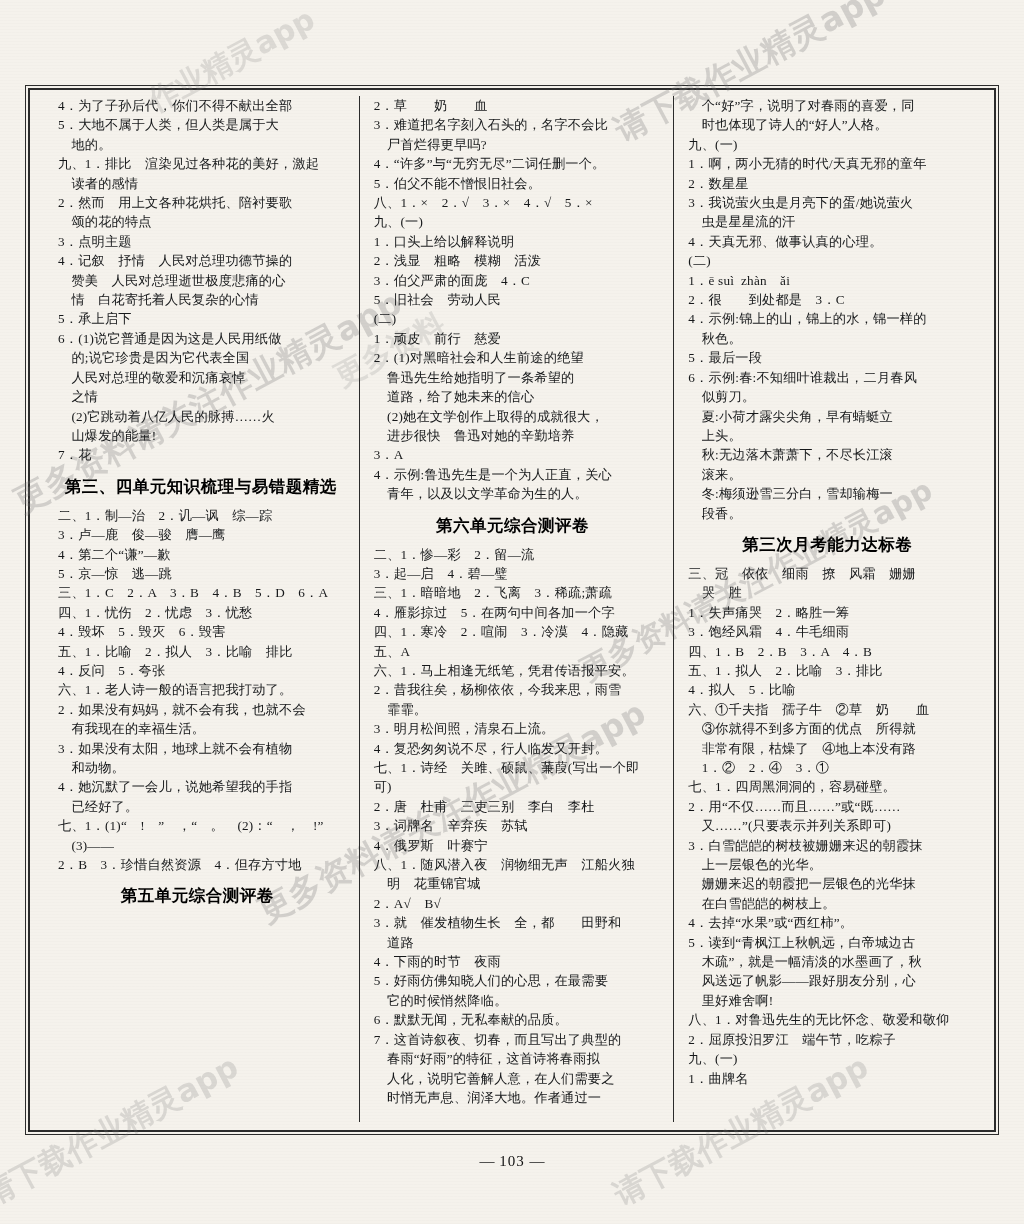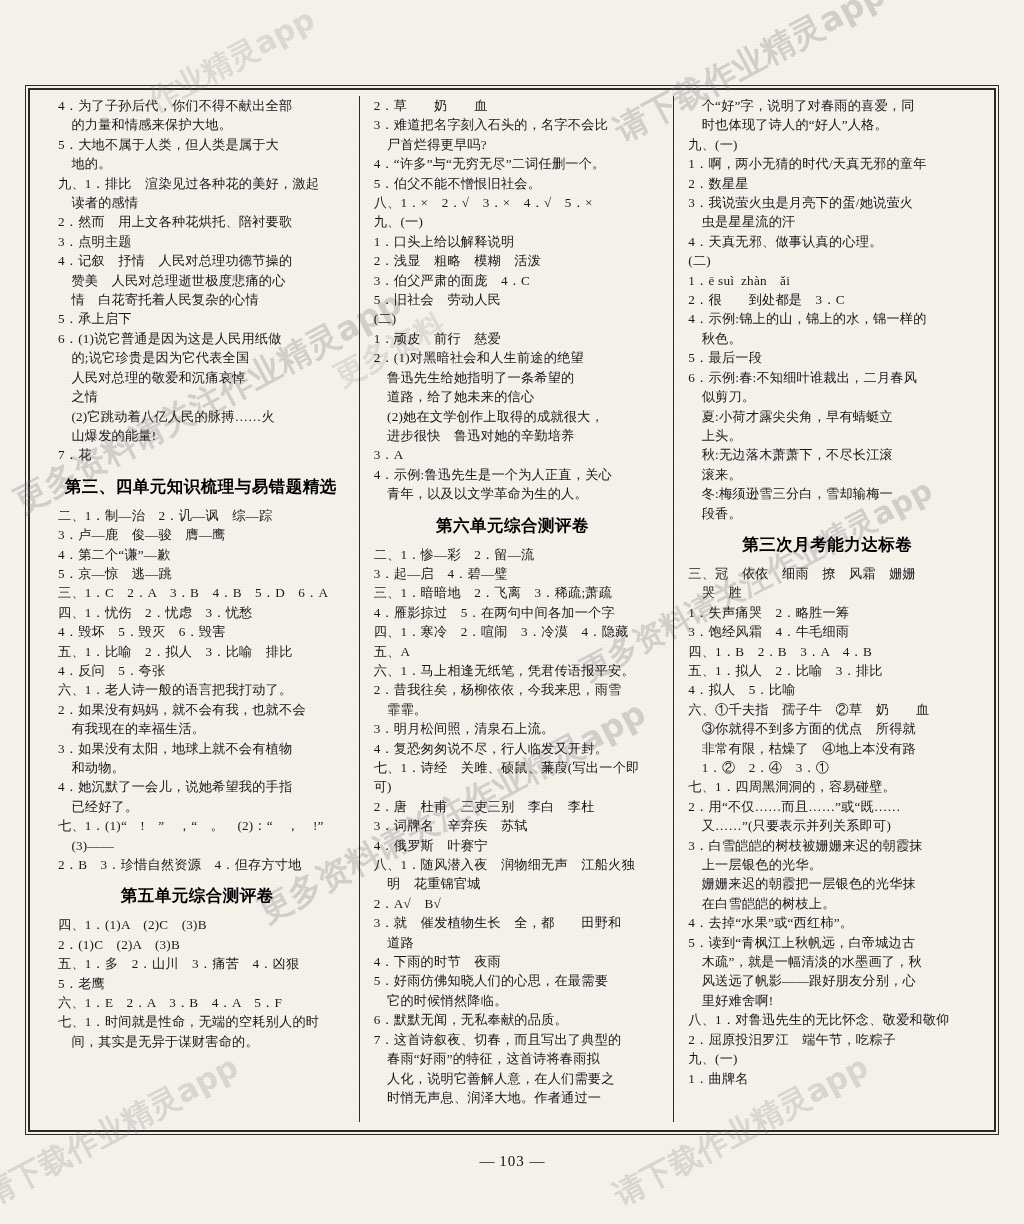--- a/index.html
+++ b/index.html
@@ -109,26 +109,26 @@
   <div class="wm w4">更多资料请关注作业精灵app</div>
   <div class="wm w5">请下载作业精灵app</div>
   <div class="wm w6">请下载作业精灵app</div>
   <div class="wm w7">作业精灵app</div>
   <div class="wm w8">更多资料</div>
 
   <div class="cols" id="cols">
       <div class="col">
         <div>
           <div class="line">4．为了子孙后代，你们不得不献出全部</div>
-          <div class="line">　的力量和情感来保护大地。</div>
           <div class="line">5．大地不属于人类，但人类是属于大</div>
           <div class="line">　地的。</div>
           <div class="line">九、1．排比　渲染见过各种花的美好，激起</div>
           <div class="line">　读者的感情</div>
           <div class="line">2．然而　用上文各种花烘托、陪衬要歌</div>
+          <div class="line">　颂的花的特点</div>
           <div class="line">3．点明主题</div>
           <div class="line">4．记叙　抒情　人民对总理功德节操的</div>
           <div class="line">　赞美　人民对总理逝世极度悲痛的心</div>
           <div class="line">　情　白花寄托着人民复杂的心情</div>
           <div class="line">5．承上启下</div>
           <div class="line">6．(1)说它普通是因为这是人民用纸做</div>
           <div class="line">　的;说它珍贵是因为它代表全国</div>
           <div class="line">　人民对总理的敬爱和沉痛哀悼</div>
           <div class="line">　之情</div>
           <div class="line">　(2)它跳动着八亿人民的脉搏……火</div>
@@ -151,29 +151,20 @@
           <div class="line">　有我现在的幸福生活。</div>
           <div class="line">3．如果没有太阳，地球上就不会有植物</div>
           <div class="line">　和动物。</div>
           <div class="line">4．她沉默了一会儿，说她希望我的手指</div>
           <div class="line">　已经好了。</div>
           <div class="line">七、1．(1)“　!　”　，“　。　(2)：“　，　!”</div>
           <div class="line">　(3)——</div>
           <div class="line">2．B　3．珍惜自然资源　4．但存方寸地</div>
         </div>
         <div class="heading">第五单元综合测评卷</div>
-        <div>
-          <div class="line">四、1．(1)A　(2)C　(3)B</div>
-          <div class="line">2．(1)C　(2)A　(3)B</div>
-          <div class="line">五、1．多　2．山川　3．痛苦　4．凶狠</div>
-          <div class="line">5．老鹰</div>
-          <div class="line">六、1．E　2．A　3．B　4．A　5．F</div>
-          <div class="line">七、1．时间就是性命，无端的空耗别人的时</div>
-          <div class="line">　间，其实是无异于谋财害命的。</div>
-        </div>
       </div>
       <div class="col">
         <div>
           <div class="line">2．草　　奶　　血</div>
           <div class="line">3．难道把名字刻入石头的，名字不会比</div>
           <div class="line">　尸首烂得更早吗?</div>
           <div class="line">4．“许多”与“无穷无尽”二词任删一个。</div>
           <div class="line">5．伯父不能不憎恨旧社会。</div>
           <div class="line">八、1．×　2．√　3．×　4．√　5．×</div>
           <div class="line">九、(一)</div>

